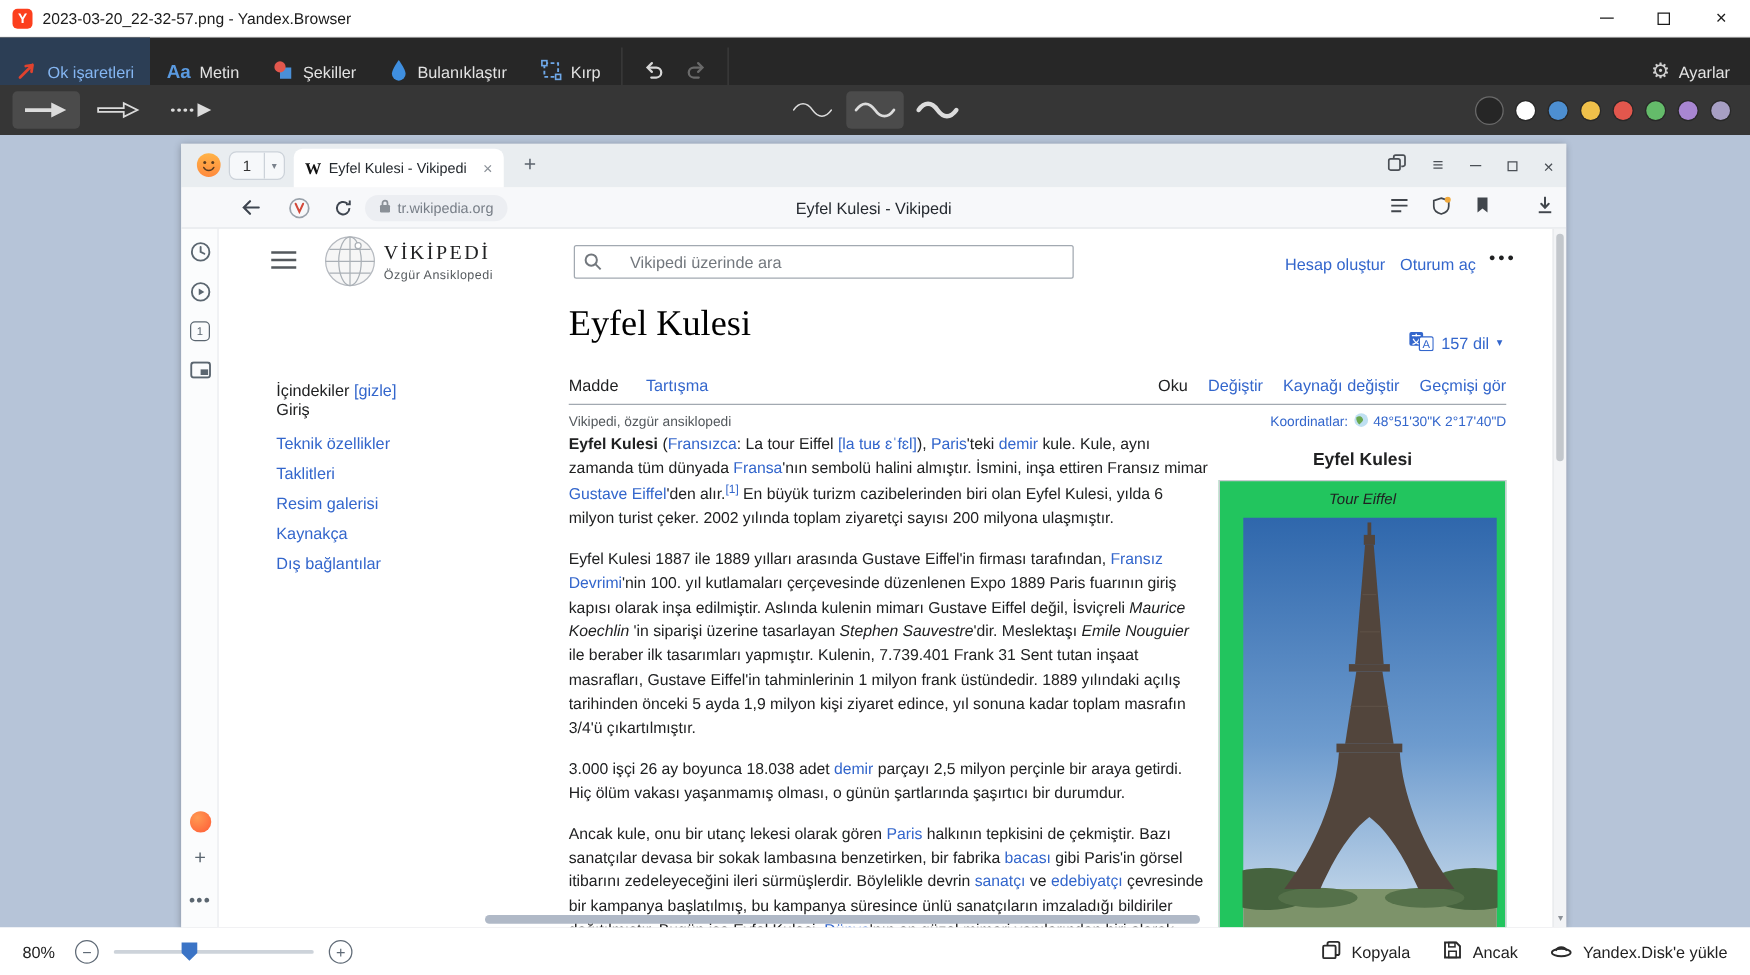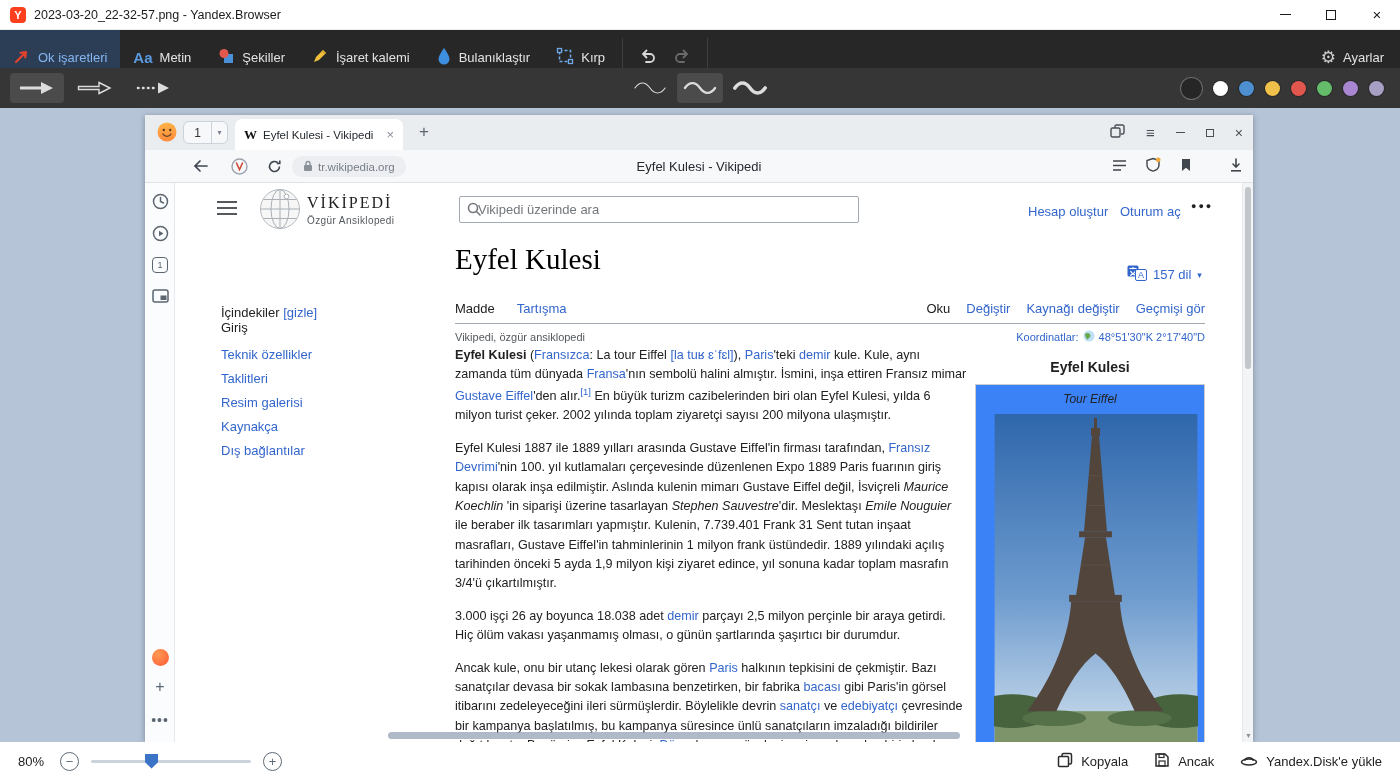--- a/index.html
+++ b/index.html
@@ -69,21 +69,21 @@
 
   
   .wikipage{position:absolute;left:30px;top:68px;right:0;bottom:0;background:#fff;overflow:hidden;color:#202122;}
   .burger{position:absolute;left:42px;top:18px;width:20px;}
   .burger i{display:block;height:2px;background:#54595d;margin-bottom:4px;}
   .wlogo{position:absolute;left:84px;top:5px;}
   .wordmark{position:absolute;left:132px;top:11px;}
   .wm-title{font-family:"Liberation Serif","DejaVu Serif",serif;font-size:16px;letter-spacing:2px;color:#202122;}
   .wm-sub{font-size:10px;color:#54595d;margin-top:3px;letter-spacing:.4px;}
   .wsearch{position:absolute;left:284px;top:13px;width:400px;height:27px;}
-  .wsearch input{width:100%;height:100%;border:1px solid #a2a9b1;border-radius:2px;padding:0 8px 0 18px;font-size:13px;color:#000000;font-family:inherit;}
+  .wsearch input{width:100%;height:100%;border:1px solid #a2a9b1;border-radius:2px;padding:0 8px 0 44px;font-size:13px;color:#000000;font-family:inherit;}
   .wsearch input::placeholder{color:#72777d;}
   .wsearch .mag{position:absolute;left:8px;top:6px;}
   .acct{position:absolute;top:21px;font-size:13px;color:#3366cc;white-space:nowrap;}
   .hdr-dots{position:absolute;left:1016px;top:18px;font-size:9px;letter-spacing:2px;color:#202122;font-weight:bold;}
 
   .ptitle{position:absolute;left:280px;top:60px;font-family:"Liberation Serif","DejaVu Serif",serif;font-size:29px;font-weight:400;color:#000;}
   .lang{position:absolute;left:952px;top:82px;display:flex;align-items:center;gap:6px;color:#3366cc;font-size:13px;}
   .page-tabs{position:absolute;left:280px;top:118px;width:750px;height:23px;border-bottom:1px solid #a2a9b1;display:flex;align-items:flex-start;font-size:13px;}
   .page-tabs .lt{display:flex;gap:22px;}
   .page-tabs .rt{margin-left:auto;display:flex;gap:16px;}
@@ -100,21 +100,21 @@
   .toc-item.active{color:#202122;margin-bottom:12px;}
   .toc-item.lnk{color:#3366cc;}
 
   .article{position:absolute;left:280px;top:163px;width:512px;font-size:12.6px;line-height:1.54;color:#202122;}
   .article p{margin-bottom:13px;}
   .article a{color:#3366cc;text-decoration:none;}
   .article sup{font-size:9.5px;}
 
   .infobox{position:absolute;left:800px;top:176px;width:230px;text-align:center;}
   .ib-title{font-size:14px;font-weight:bold;margin-bottom:9px;}
-  .ib-box{border:1px solid #c8ccd1;padding:5px 18px 10px;background:#3b82f6;}
+  .ib-box{border:1px solid #c8ccd1;padding:5px 18px 10px;background:#22c55e;}
   .ib-sub{font-style:italic;font-size:12px;margin:2px 0 8px;}
   .tower-img{width:204px;height:330px;display:block;margin:0 auto;}
 
   .wscroll{position:absolute;right:0;top:0;bottom:0;width:11px;background:#f3f4f6;border-left:1px solid #e8e9eb;}
   .wthumb{position:absolute;left:2px;right:2px;top:4px;height:182px;background:#c3c7cc;border-radius:4px;}
   .warrow{position:absolute;left:0;bottom:1px;width:11px;height:12px;display:flex;align-items:center;justify-content:center;color:#8d9299;font-size:7px;}
 
   
   .statusbar{position:absolute;left:0;right:0;bottom:0;height:38px;background:#fff;display:flex;align-items:center;padding:0 18px;font-size:13px;color:#222;}
   .zoom-label{margin-right:16px;}
@@ -154,27 +154,20 @@
     <div class="tool">
       <span class="aa">Aa</span>
       <span>Metin</span>
     </div>
     <div class="tool">
       <span><svg width="18" height="18" viewBox="0 0 18 18">
             <rect x="7" y="7" width="9" height="9" fill="#4a90d9"></rect>
             <circle cx="7" cy="6.5" r="4.5" fill="#e2574d"></circle>
           </svg></span>
       <span>Şekiller</span>
-    </div>
-    <div class="tool">
-      <span><svg width="18" height="18" viewBox="0 0 18 18">
-            <path d="M3 15 L5 10 L12 3 L15 6 L8 13 Z" fill="#f0c03c"></path>
-            <path d="M12 3 L15 6 L13.4 7.6 L10.4 4.6 Z" fill="#d9a72e"></path>
-          </svg></span>
-      <span>İşaret kalemi</span>
     </div>
     <div class="tool">
       <span><svg width="16" height="18" viewBox="0 0 16 18">
             <path d="M8 1 C8 1 2.5 8.5 2.5 12 a5.5 5.5 0 0 0 11 0 C13.5 8.5 8 1 8 1 Z" fill="#3f8fe0"></path>
           </svg></span>
       <span>Bulanıklaştır</span>
     </div>
     <div class="tool">
       <span><svg width="18" height="18" viewBox="0 0 18 18">
             <rect x="3.5" y="3.5" width="11" height="11" fill="none" stroke="#6fa8e8" stroke-width="1.5" stroke-dasharray="3 2"></rect>

